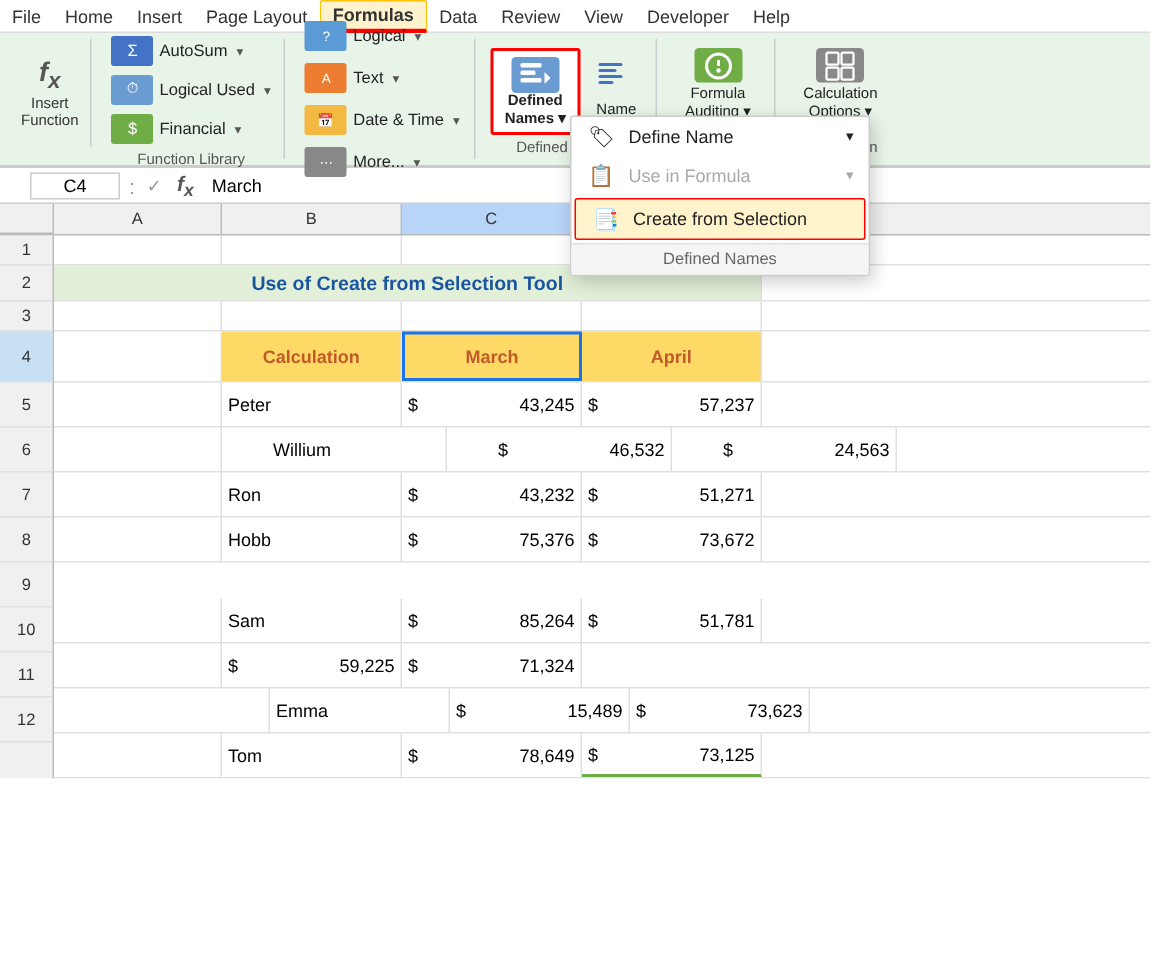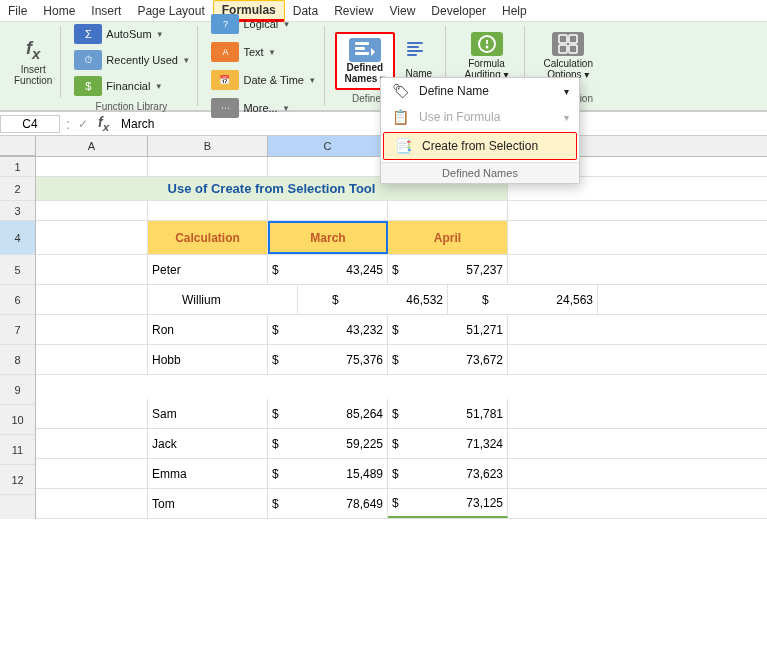--- a/index.html
+++ b/index.html
@@ -19,21 +19,21 @@
     .insert-fn .fx-icon { font-size: 18px; color: #555; font-style: italic; font-weight: bold; }
     .insert-fn .label { font-size: 10px; color: #333; text-align: center; margin-top: 2px; }
     .fn-row { display: flex; align-items: center; gap: 4px; padding: 2px 4px; cursor: pointer; border: 1px solid transparent; border-radius: 2px; }
     .fn-row .fn-label { font-size: 11px; color: #222; }
     .fn-row .arrow { font-size: 9px; color: #555; margin-left: 2px; }
     .fn-library-label { font-size: 10px; color: #555; text-align: center; margin-top: 2px; }
     .defined-names-btn { display: flex; flex-direction: column; align-items: center; justify-content: space-between; padding: 4px 8px; cursor: pointer; border: 2px solid red; border-radius: 2px; background: #fff; min-width: 56px; height: 58px; }
     .defined-names-btn .label { font-size: 10px; text-align: center; color: #222; font-weight: 600; }
 
     
-    .formula-bar { display: flex; align-items: center; height: 24px; border-bottom: 1px solid #ccc; background: #fff; padding: 0 0; gap: 4px; justify-content: flex-end; }
+    .formula-bar { display: flex; align-items: center; height: 24px; border-bottom: 1px solid #ccc; background: #fff; padding: 0 20px; gap: 4px; justify-content: flex-end; }
     .cell-ref { width: 60px; border: 1px solid #ccc; padding: 1px 4px; font-size: 12px; text-align: center; }
     .formula-bar-sep { color: #999; font-size: 14px; padding: 0 2px; }
     .fx-label { font-style: italic; font-weight: bold; color: #555; font-size: 14px; padding: 0 4px; }
     .formula-input { flex: 1; border: none; font-size: 12px; outline: none; padding: 1px 4px; }
 
     
     .spreadsheet { display: flex; flex-direction: column; overflow: hidden; }
     .col-headers { display: flex; background: #f0f0f0; border-bottom: 1px solid #bbb; }
     .row-header-spacer { width: 36px; border-right: 1px solid #bbb; border-bottom: 1px solid #bbb; height: 20px; }
     .col-header { text-align: center; font-size: 11px; color: #333; border-right: 1px solid #bbb; display: flex; align-items: center; justify-content: center; height: 20px; }
@@ -88,21 +88,21 @@
   </div>
 
   <div style="display:flex;flex-direction:column;border-right:1px solid #ccc;padding:0 4px;height:80px;justify-content:center;">
     <div class="fn-row">
       <span class="icon-box icon-blue" style="font-size:11px;width:28px;">Σ</span>
       <span class="fn-label">AutoSum</span>
       <span class="arrow">▾</span>
     </div>
     <div class="fn-row">
       <span class="icon-box" style="font-size:10px;width:28px;background:#6a9bd1;color:#fff;">⏱</span>
-      <span class="fn-label">Recently Used</span>
+      <span class="fn-label">Logical Used</span>
       <span class="arrow">▾</span>
     </div>
     <div class="fn-row">
       <span class="icon-box icon-green" style="font-size:11px;width:28px;">$</span>
       <span class="fn-label">Financial</span>
       <span class="arrow">▾</span>
     </div>
     <div class="fn-library-label">Function Library</div>
   </div>
 
@@ -325,31 +325,30 @@
             <span>$</span>
             <span>85,264</span>
           </div>
         <div class="grid-cell" style="width:120px;justify-content:space-between;">
             <span>$</span>
             <span>51,781</span>
           </div>
       </div>
       <div class="grid-row" style="height:30px;">
         <div class="grid-cell" style="width:112px;"></div>
-        <div class="grid-cell" style="width:120px;">Jack</div>
         <div class="grid-cell" style="width:120px;justify-content:space-between;">
             <span>$</span>
             <span>59,225</span>
           </div>
         <div class="grid-cell" style="width:120px;justify-content:space-between;">
             <span>$</span>
             <span>71,324</span>
           </div>
       </div>
-      <div class="grid-row" style="height:30px;">
+      <div class="grid-row" style="height:30px;padding-left:32px;">
         <div class="grid-cell" style="width:112px;"></div>
         <div class="grid-cell" style="width:120px;">Emma</div>
         <div class="grid-cell" style="width:120px;justify-content:space-between;">
             <span>$</span>
             <span>15,489</span>
           </div>
         <div class="grid-cell" style="width:120px;justify-content:space-between;">
             <span>$</span>
             <span>73,623</span>
           </div>

